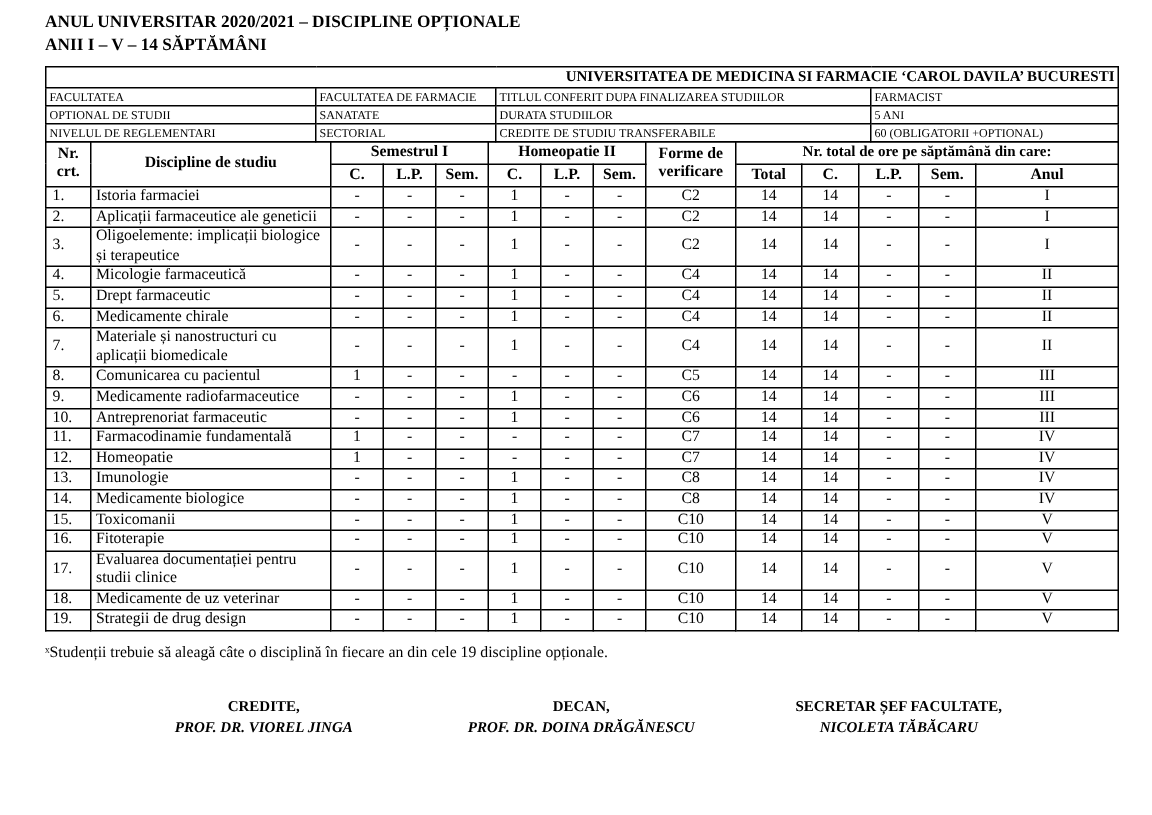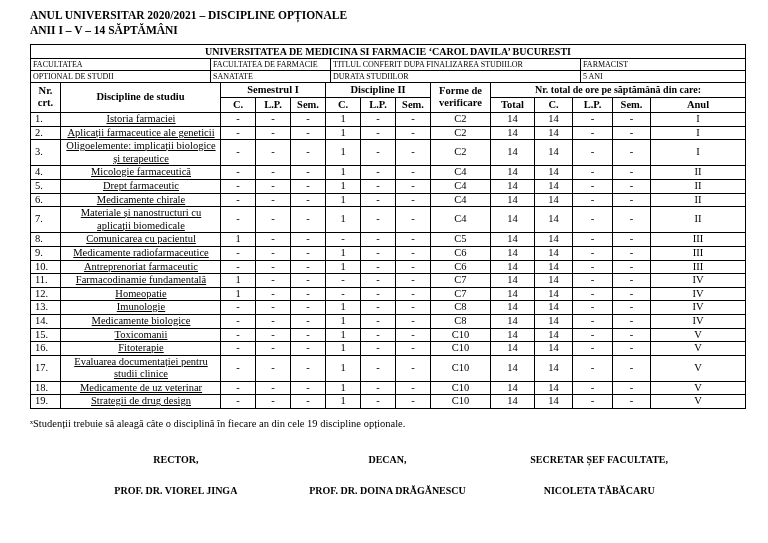--- a/index.html
+++ b/index.html
@@ -26,21 +26,21 @@
   }
   td, th {
     border: 1px solid #000;
     overflow: hidden;
   }
 
   .info-table { margin-top: 6px; }
   .info-table th.univ {
     font-size: 10px;
     font-weight: bold;
-    text-align: center;
+    text-align: right;
     padding: 1px 2px;
     white-space: nowrap;
   }
   .info-table td {
     font-size: 8px;
     text-align: left;
     padding: 1px 2px;
     white-space: nowrap;
   }
 
@@ -52,41 +52,41 @@
     line-height: 1.15;
     padding: 1px 2px;
   }
   .main-table th.total-group { font-size: 10px; white-space: nowrap; }
   .main-table td {
     line-height: 1.2;
     padding: 0 2px;
     vertical-align: middle;
   }
   .main-table td.nr   { text-align: left; padding-left: 4px; }
-  .main-table td.name { text-align: center; padding-left: 3px; text-decoration: underline; }
+  .main-table td.name { text-align: left; padding-left: 3px; }
   .main-table td.num  { text-align: center; }
 
   .footnote {
     font-size: 10.5px;
     margin-top: 9px;
   }
 
   .signatures {
     display: flex;
     margin-top: 24px;
     padding: 0 40px;
   }
   .sig {
     flex: 1;
     text-align: center;
     font-weight: bold;
     font-size: 10px;
     line-height: 1.3;
   }
-  .sig .sig-name { margin-top: 18px; }
+  .sig .sig-name { margin-top: 1px; font-style: italic; }
 </style>
 </head>
 <body>
 
 <div class="page">
 
   <div class="doc-title">ANUL UNIVERSITAR 2020/2021 – DISCIPLINE OPȚIONALE</div>
   <div class="doc-title">ANII I – V – 14 SĂPTĂMÂNI</div>
 
   <table class="info-table">
@@ -104,20 +104,26 @@
       <td>FACULTATEA</td>
       <td>FACULTATEA DE FARMACIE</td>
       <td>TITLUL CONFERIT DUPA FINALIZAREA STUDIILOR</td>
       <td>FARMACIST</td>
     </tr>
     <tr>
       <td>OPTIONAL DE STUDII</td>
       <td>SANATATE</td>
       <td>DURATA STUDIILOR</td>
       <td>5 ANI</td>
+    </tr>
+    <tr>
+      <td>NIVELUL DE REGLEMENTARI</td>
+      <td>SECTORIAL</td>
+      <td>CREDITE DE STUDIU TRANSFERABILE</td>
+      <td>60 (OBLIGATORII +OPTIONAL)</td>
     </tr>
   </tbody>
     </table>
 
   <table class="main-table">
     <colgroup>
       <col style="width:30px">
         <col style="width:160px">
       <col style="width:35px">
         <col style="width:35px">
@@ -133,21 +139,21 @@
         <col style="width:95px">
     </colgroup>
     <thead>
       <tr>
         <th rowspan="2">
           <span>Nr.</span><br>
           <span>crt.</span>
         </th>
         <th rowspan="2">Discipline de studiu</th>
         <th colspan="3">Semestrul I</th>
-        <th colspan="3">Discipline II</th>
+        <th colspan="3">Homeopatie II</th>
         <th rowspan="2">
           <span>Forme de</span><br>
           <span>verificare</span>
         </th>
         <th colspan="5" class="total-group">Nr. total de ore pe săptămână din care:</th>
       </tr>
       <tr>
         <th>C.</th>
         <th>L.P.</th>
         <th>Sem.</th>
@@ -466,21 +472,21 @@
           <td class="num">-</td>
           <td class="num">V</td>
         </tr>
       </tbody>
   </table>
 
   <div class="footnote">ˣStudenții trebuie să aleagă câte o disciplină în fiecare an din cele 19 discipline opționale.</div>
 
   <div class="signatures">
     <div class="sig">
-      <div>RECTOR,</div>
+      <div>CREDITE,</div>
       <div class="sig-name">PROF. DR. VIOREL JINGA</div>
     </div>
     <div class="sig">
       <div>DECAN,</div>
       <div class="sig-name">PROF. DR. DOINA DRĂGĂNESCU</div>
     </div>
     <div class="sig">
       <div>SECRETAR ȘEF FACULTATE,</div>
       <div class="sig-name">NICOLETA TĂBĂCARU</div>
     </div>

